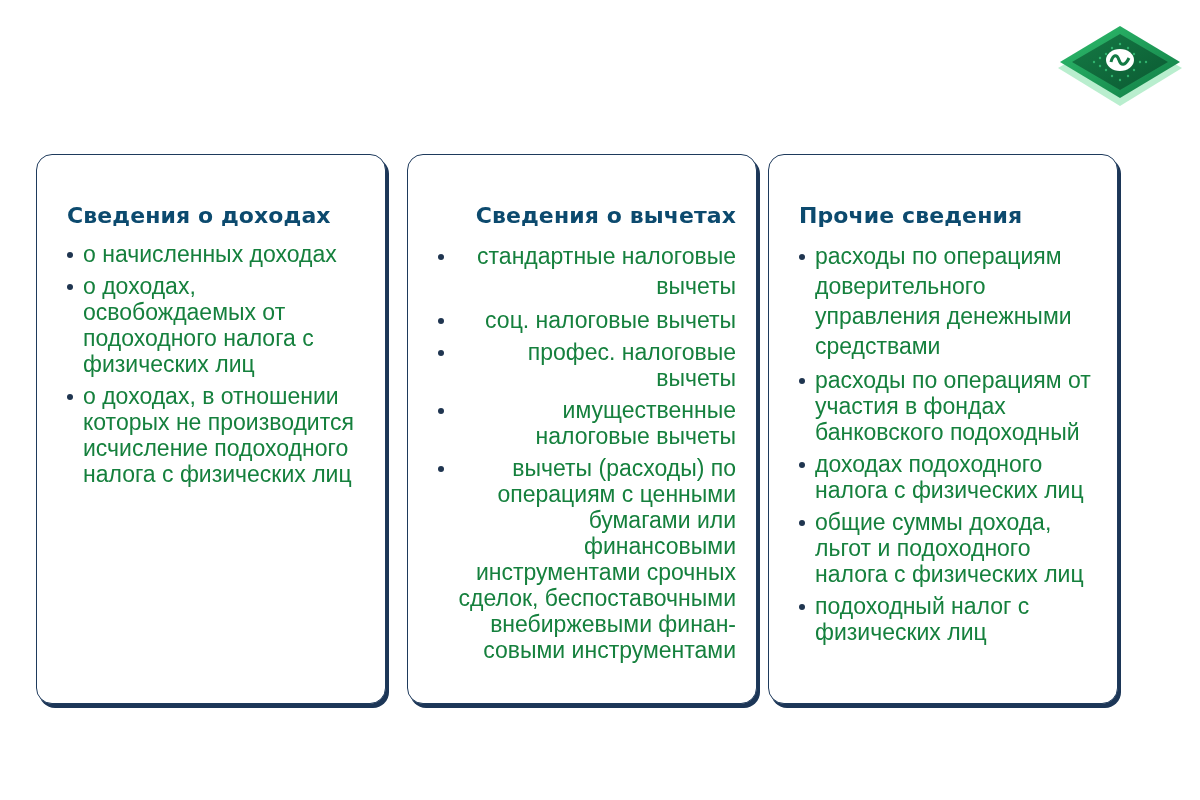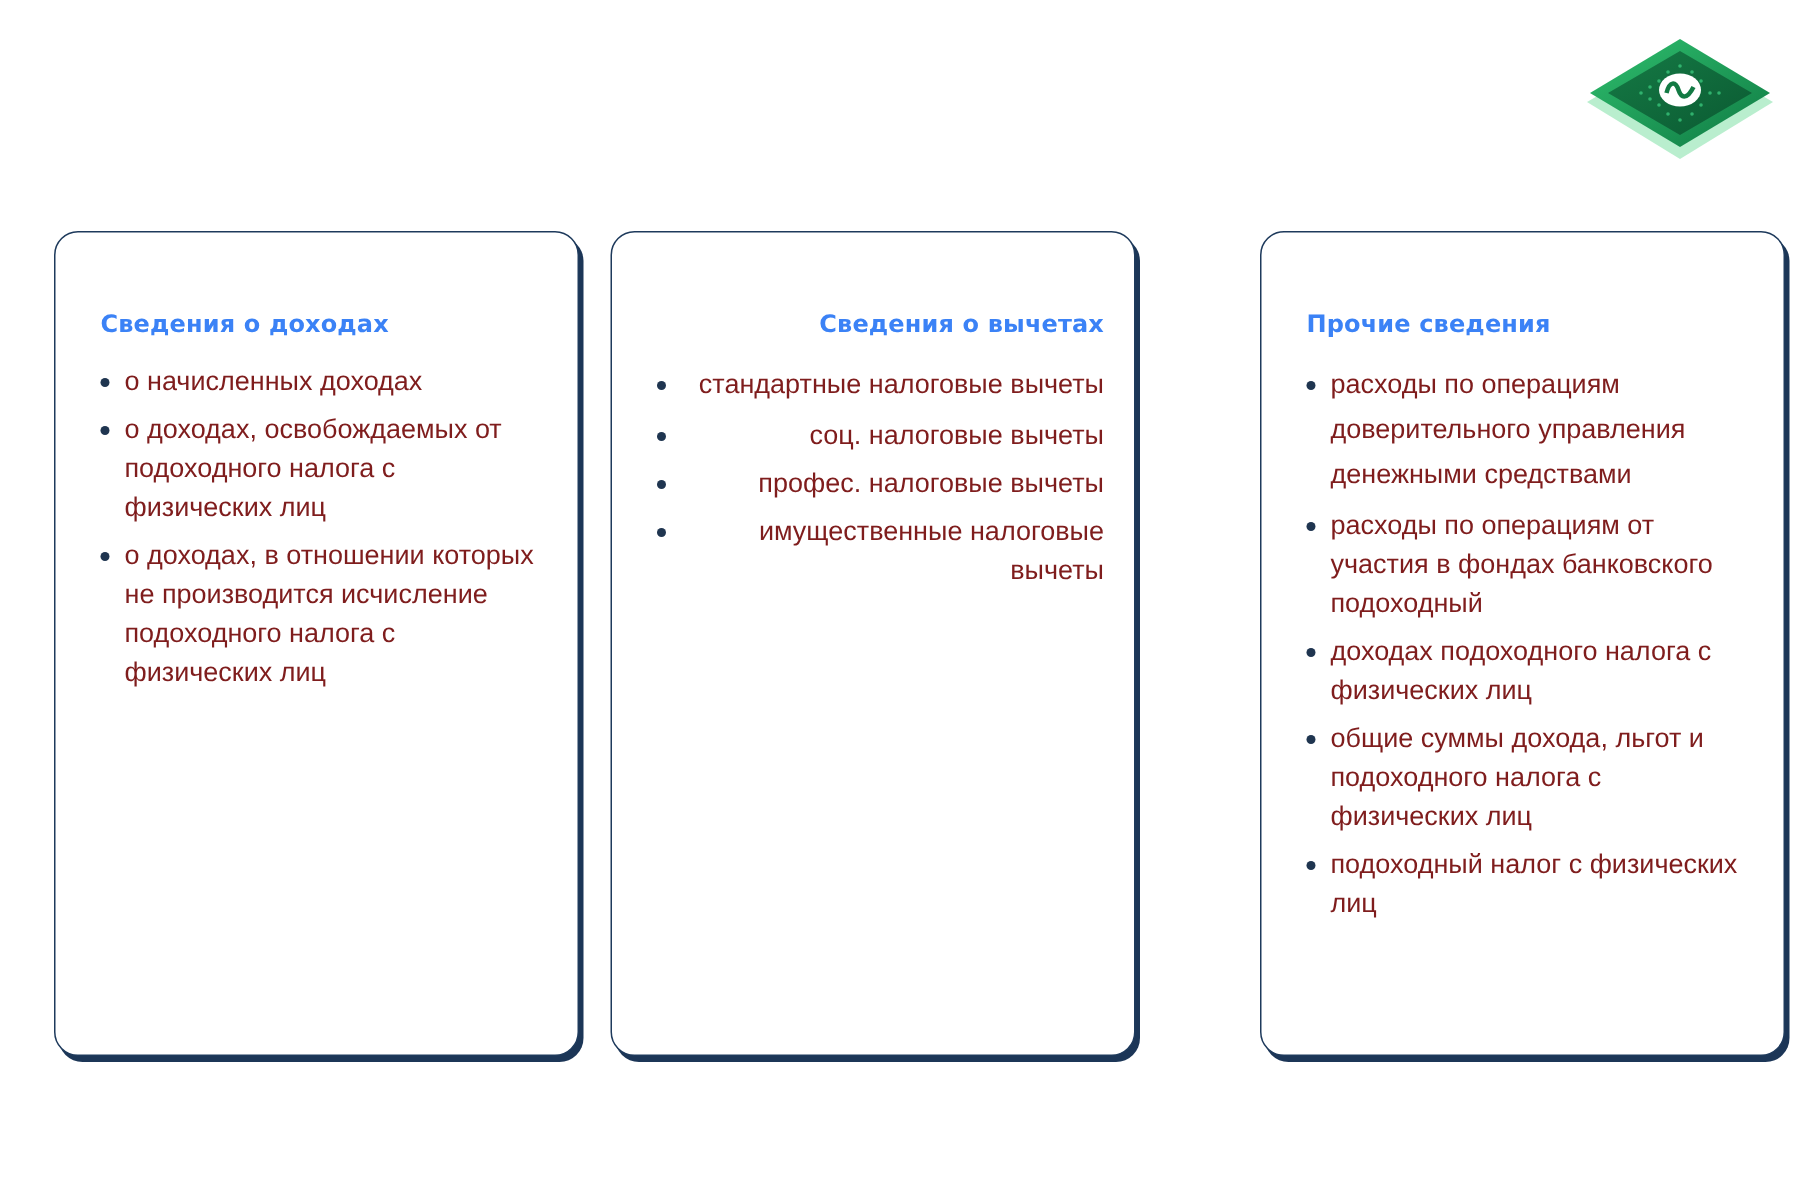--- a/index.html
+++ b/index.html
@@ -19,39 +19,39 @@
       position: absolute; top: 154px; width: 350px; height: 550px;
       box-sizing: border-box;
       border: 1.5px solid #1e3a5c;
       border-radius: 16px;
       background: #ffffff;
       box-shadow: 3px 4px 0 0 #1c3657;
       padding: 48px 20px 0 30px;
     }
     .card.c1 { left: 36px; }
     .card.c2 { left: 407px; text-align: right; }
-    .card.c3 { left: 840px; }
+    .card.c3 { left: 768px; }
 
     .card-title {
       font-family: "DejaVu Sans", sans-serif;
       font-weight: bold;
-      font-size: 16px;
-      color: #3b82f6;
+      font-size: 22px;
+      color: #0c4a6e;
       letter-spacing: 0.1px;
       margin: 0 0 12px 0;
       line-height: 26px;
     }
 
     .items { list-style: none; margin: 0; padding: 0; }
     .item {
       position: relative;
       padding-left: 16px;
-      font-size: 18px;
+      font-size: 23px;
       line-height: 26px;
-      color: #7f1d1d;
+      color: #15803d;
       margin-bottom: 6px;
     }
     .item.loose { line-height: 30px; }
     .item .bullet {
       position: absolute; left: 0; top: 11px;
       width: 6px; height: 6px; border-radius: 50%;
       background: #1f3550;
     }
     .item.loose .bullet { top: 13px; }
   </style>
@@ -106,20 +106,21 @@
     </ul>
   </div>
 
   <div class="card c2">
     <div class="card-title">Сведения о вычетах</div>
     <ul class="items">
       <li class="item loose"><span class="bullet"></span><span>стандартные налоговые вычеты</span></li>
       <li class="item"><span class="bullet"></span><span>соц. налоговые вычеты</span></li>
       <li class="item"><span class="bullet"></span><span>профес. налоговые вычеты</span></li>
       <li class="item"><span class="bullet"></span><span>имущественные налоговые вычеты</span></li>
+      <li class="item"><span class="bullet"></span><span>вычеты (расходы) по операциям с ценными бумагами или финансовыми инструментами срочных сделок,  беспоставочными внебиржевыми финан-совыми инструментами</span></li>
     </ul>
   </div>
 
   <div class="card c3">
     <div class="card-title">Прочие сведения</div>
     <ul class="items">
       <li class="item loose"><span class="bullet"></span><span>расходы по операциям доверительного управления денежными средствами</span></li>
       <li class="item"><span class="bullet"></span><span>расходы по операциям от участия в фондах банковского подоходный</span></li>
       <li class="item"><span class="bullet"></span><span>доходах подоходного налога с физических лиц</span></li>
       <li class="item"><span class="bullet"></span><span>общие суммы дохода, льгот и подоходного налога с физических лиц</span></li>

